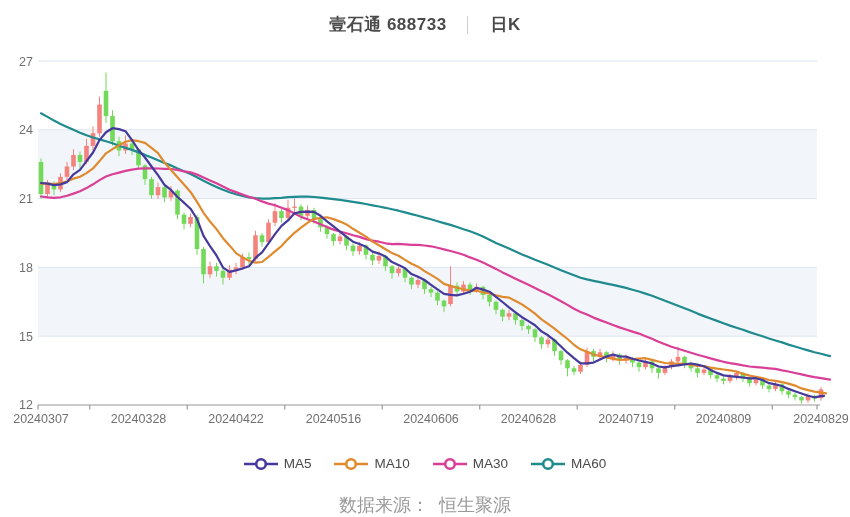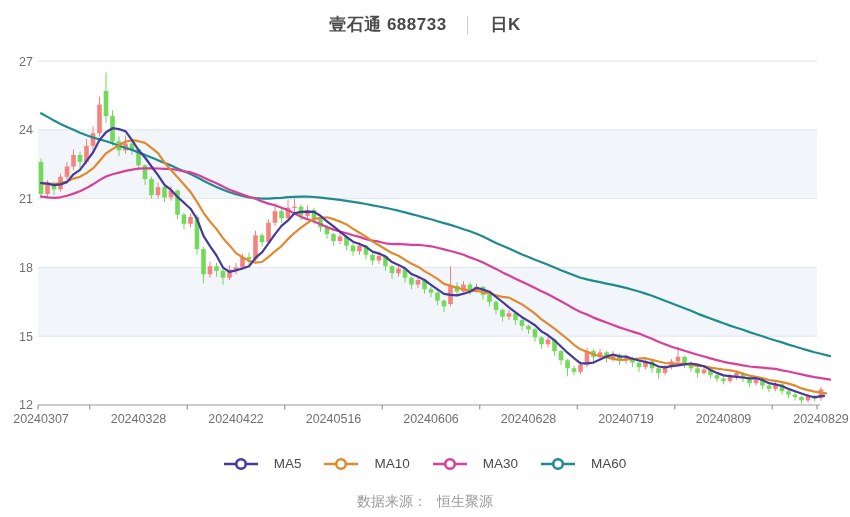--- a/index.html
+++ b/index.html
@@ -10,25 +10,25 @@
   .chart-title{
     position:absolute;top:13px;left:0;width:100%;
     text-align:center;font-size:17px;color:#4a4a4a;letter-spacing:.5px;font-weight:bold;
   }
   .chart-title .sep{color:#c9ced6;margin:0 17px;font-size:15px;}
   #kchart{position:absolute;top:0;left:0;}
   .legend{
     position:absolute;top:456px;left:0;width:100%;
     display:flex;justify-content:center;align-items:center;gap:23px;
   }
-  .legend-item{display:flex;align-items:center;gap:16px;cursor:pointer;}
+  .legend-item{display:flex;align-items:center;gap:6px;cursor:pointer;}
   .legend-item span{font-size:13.5px;color:#4a4a4a;}
   .footer{
     position:absolute;top:493px;left:0;width:100%;
-    text-align:center;font-size:14px;color:#999;
+    text-align:center;font-size:18px;color:#999;
   }
   .footer .val{margin-left:10px;}
 </style>
 </head>
 <body>
 
 <div class="chart-title">
   <span>壹石通 688733</span><span class="sep">│</span><span>日K</span>
 </div>
 

